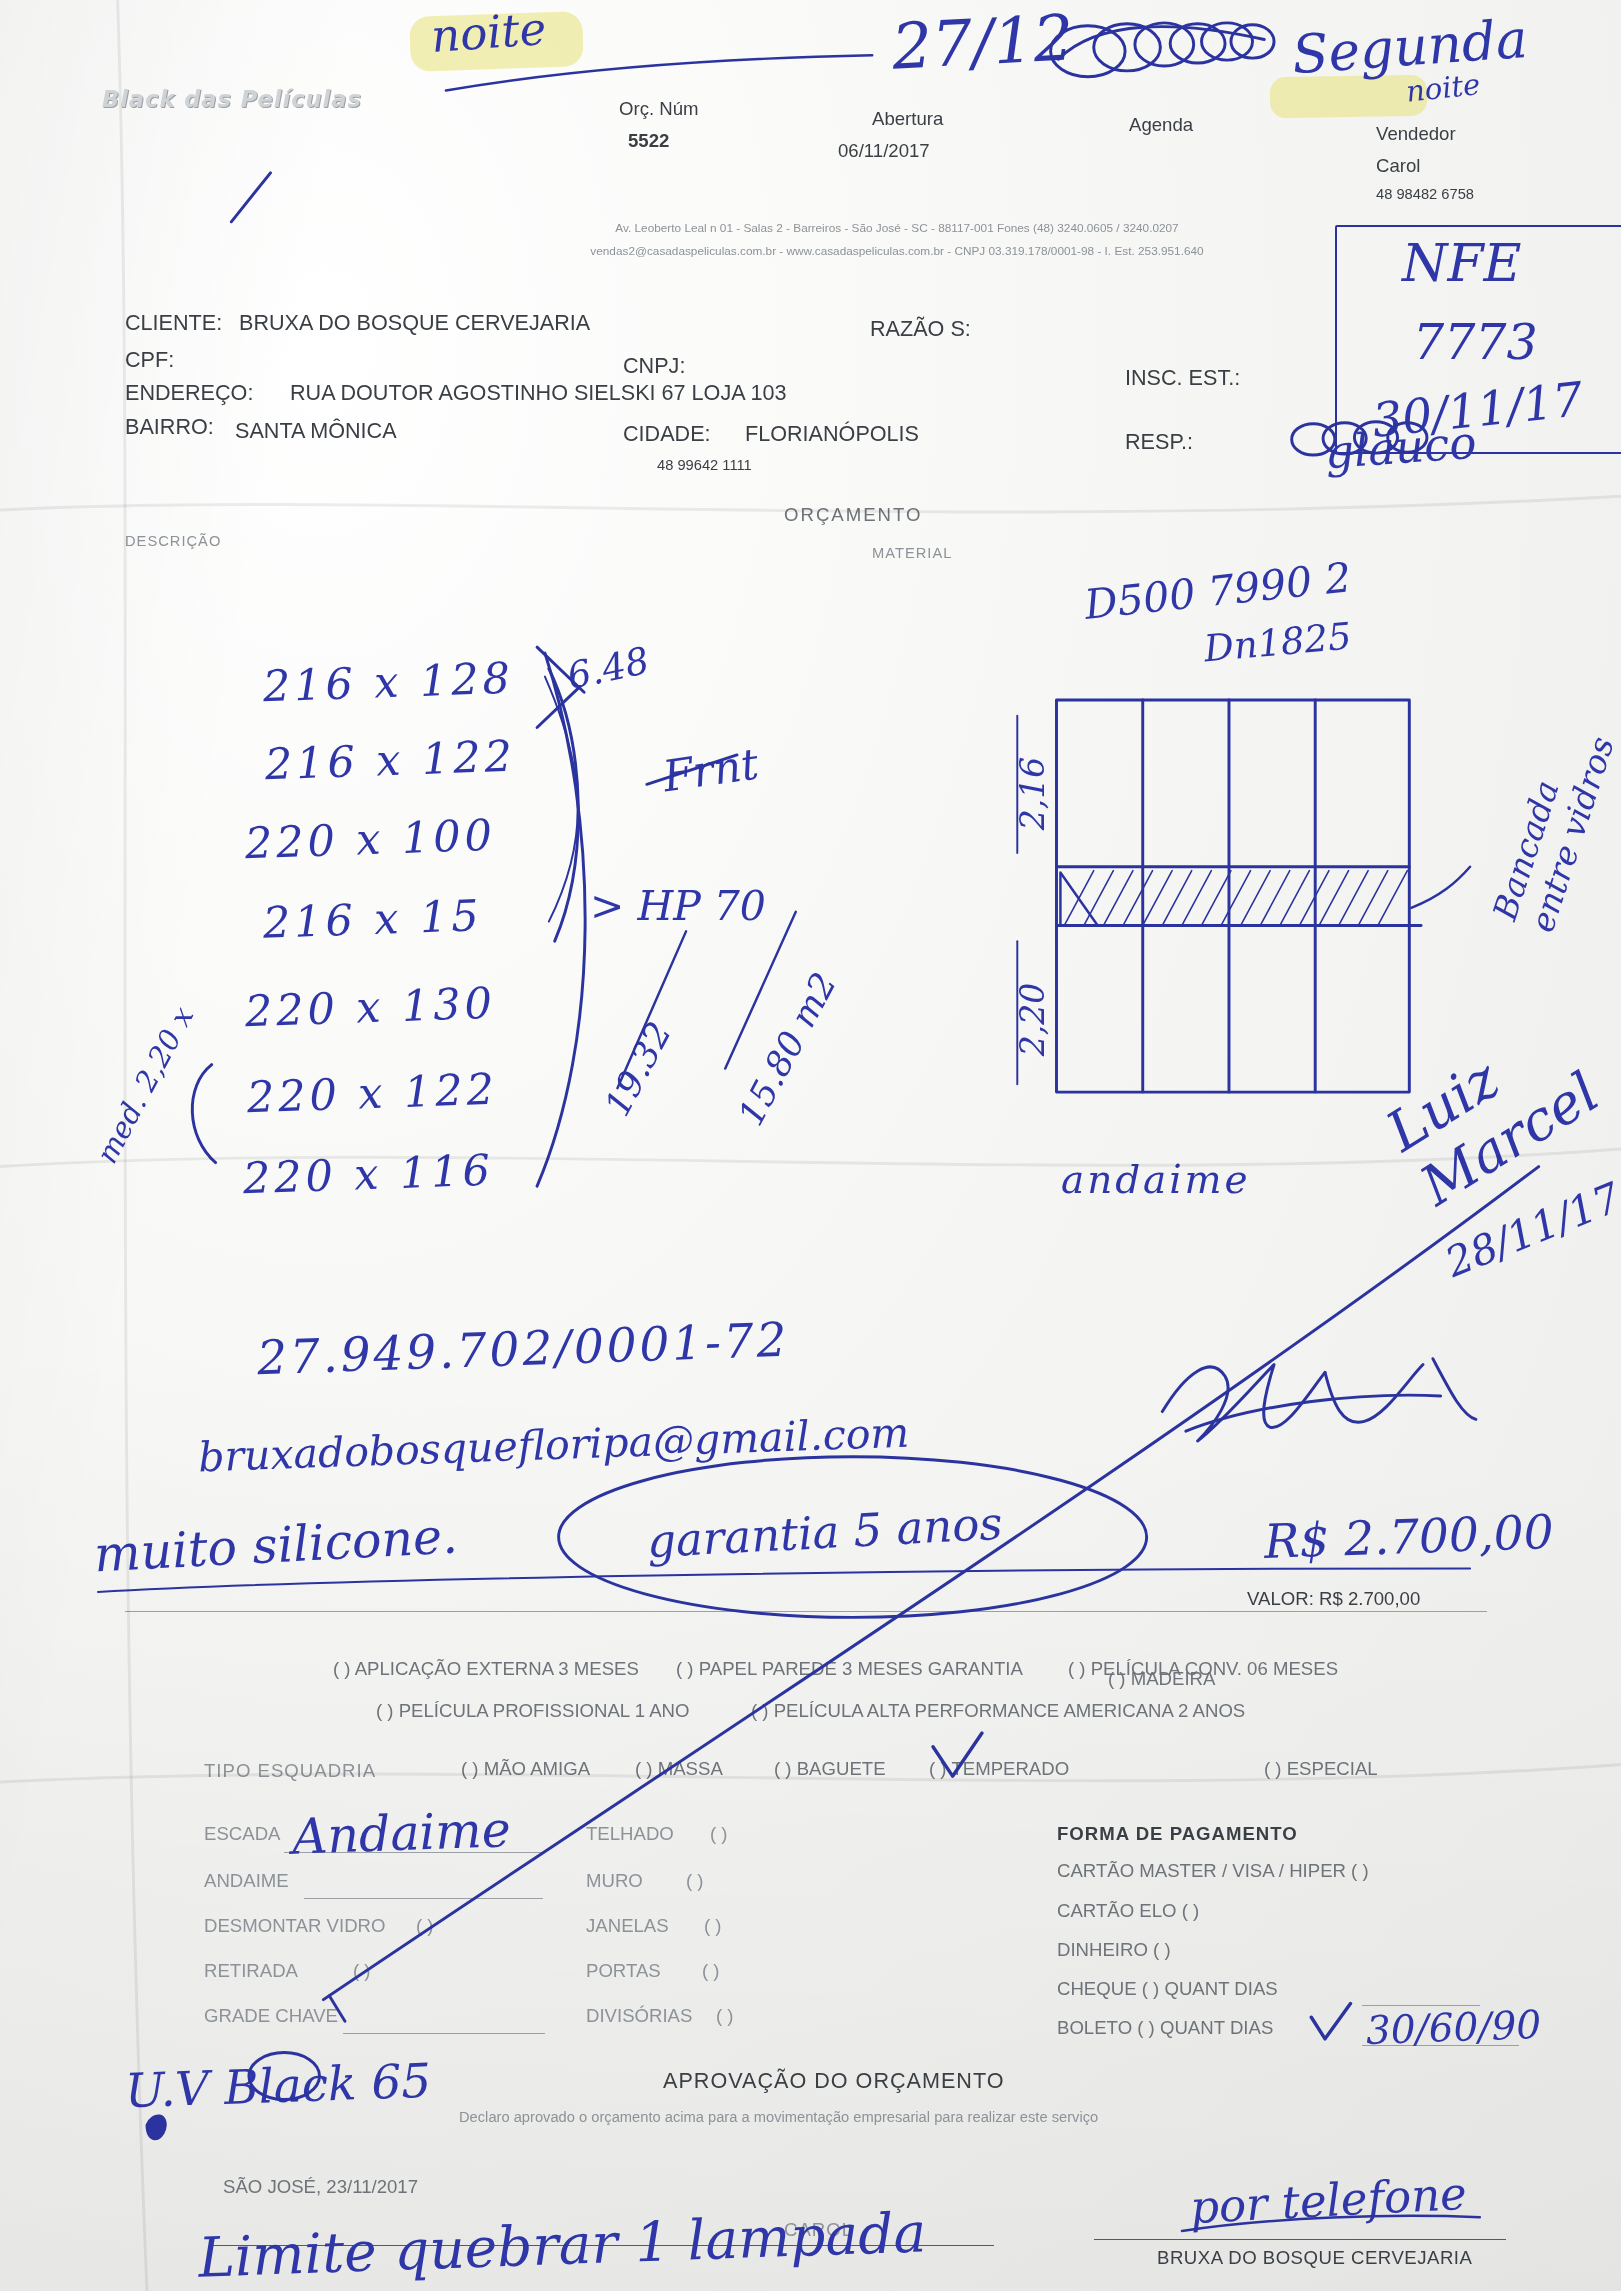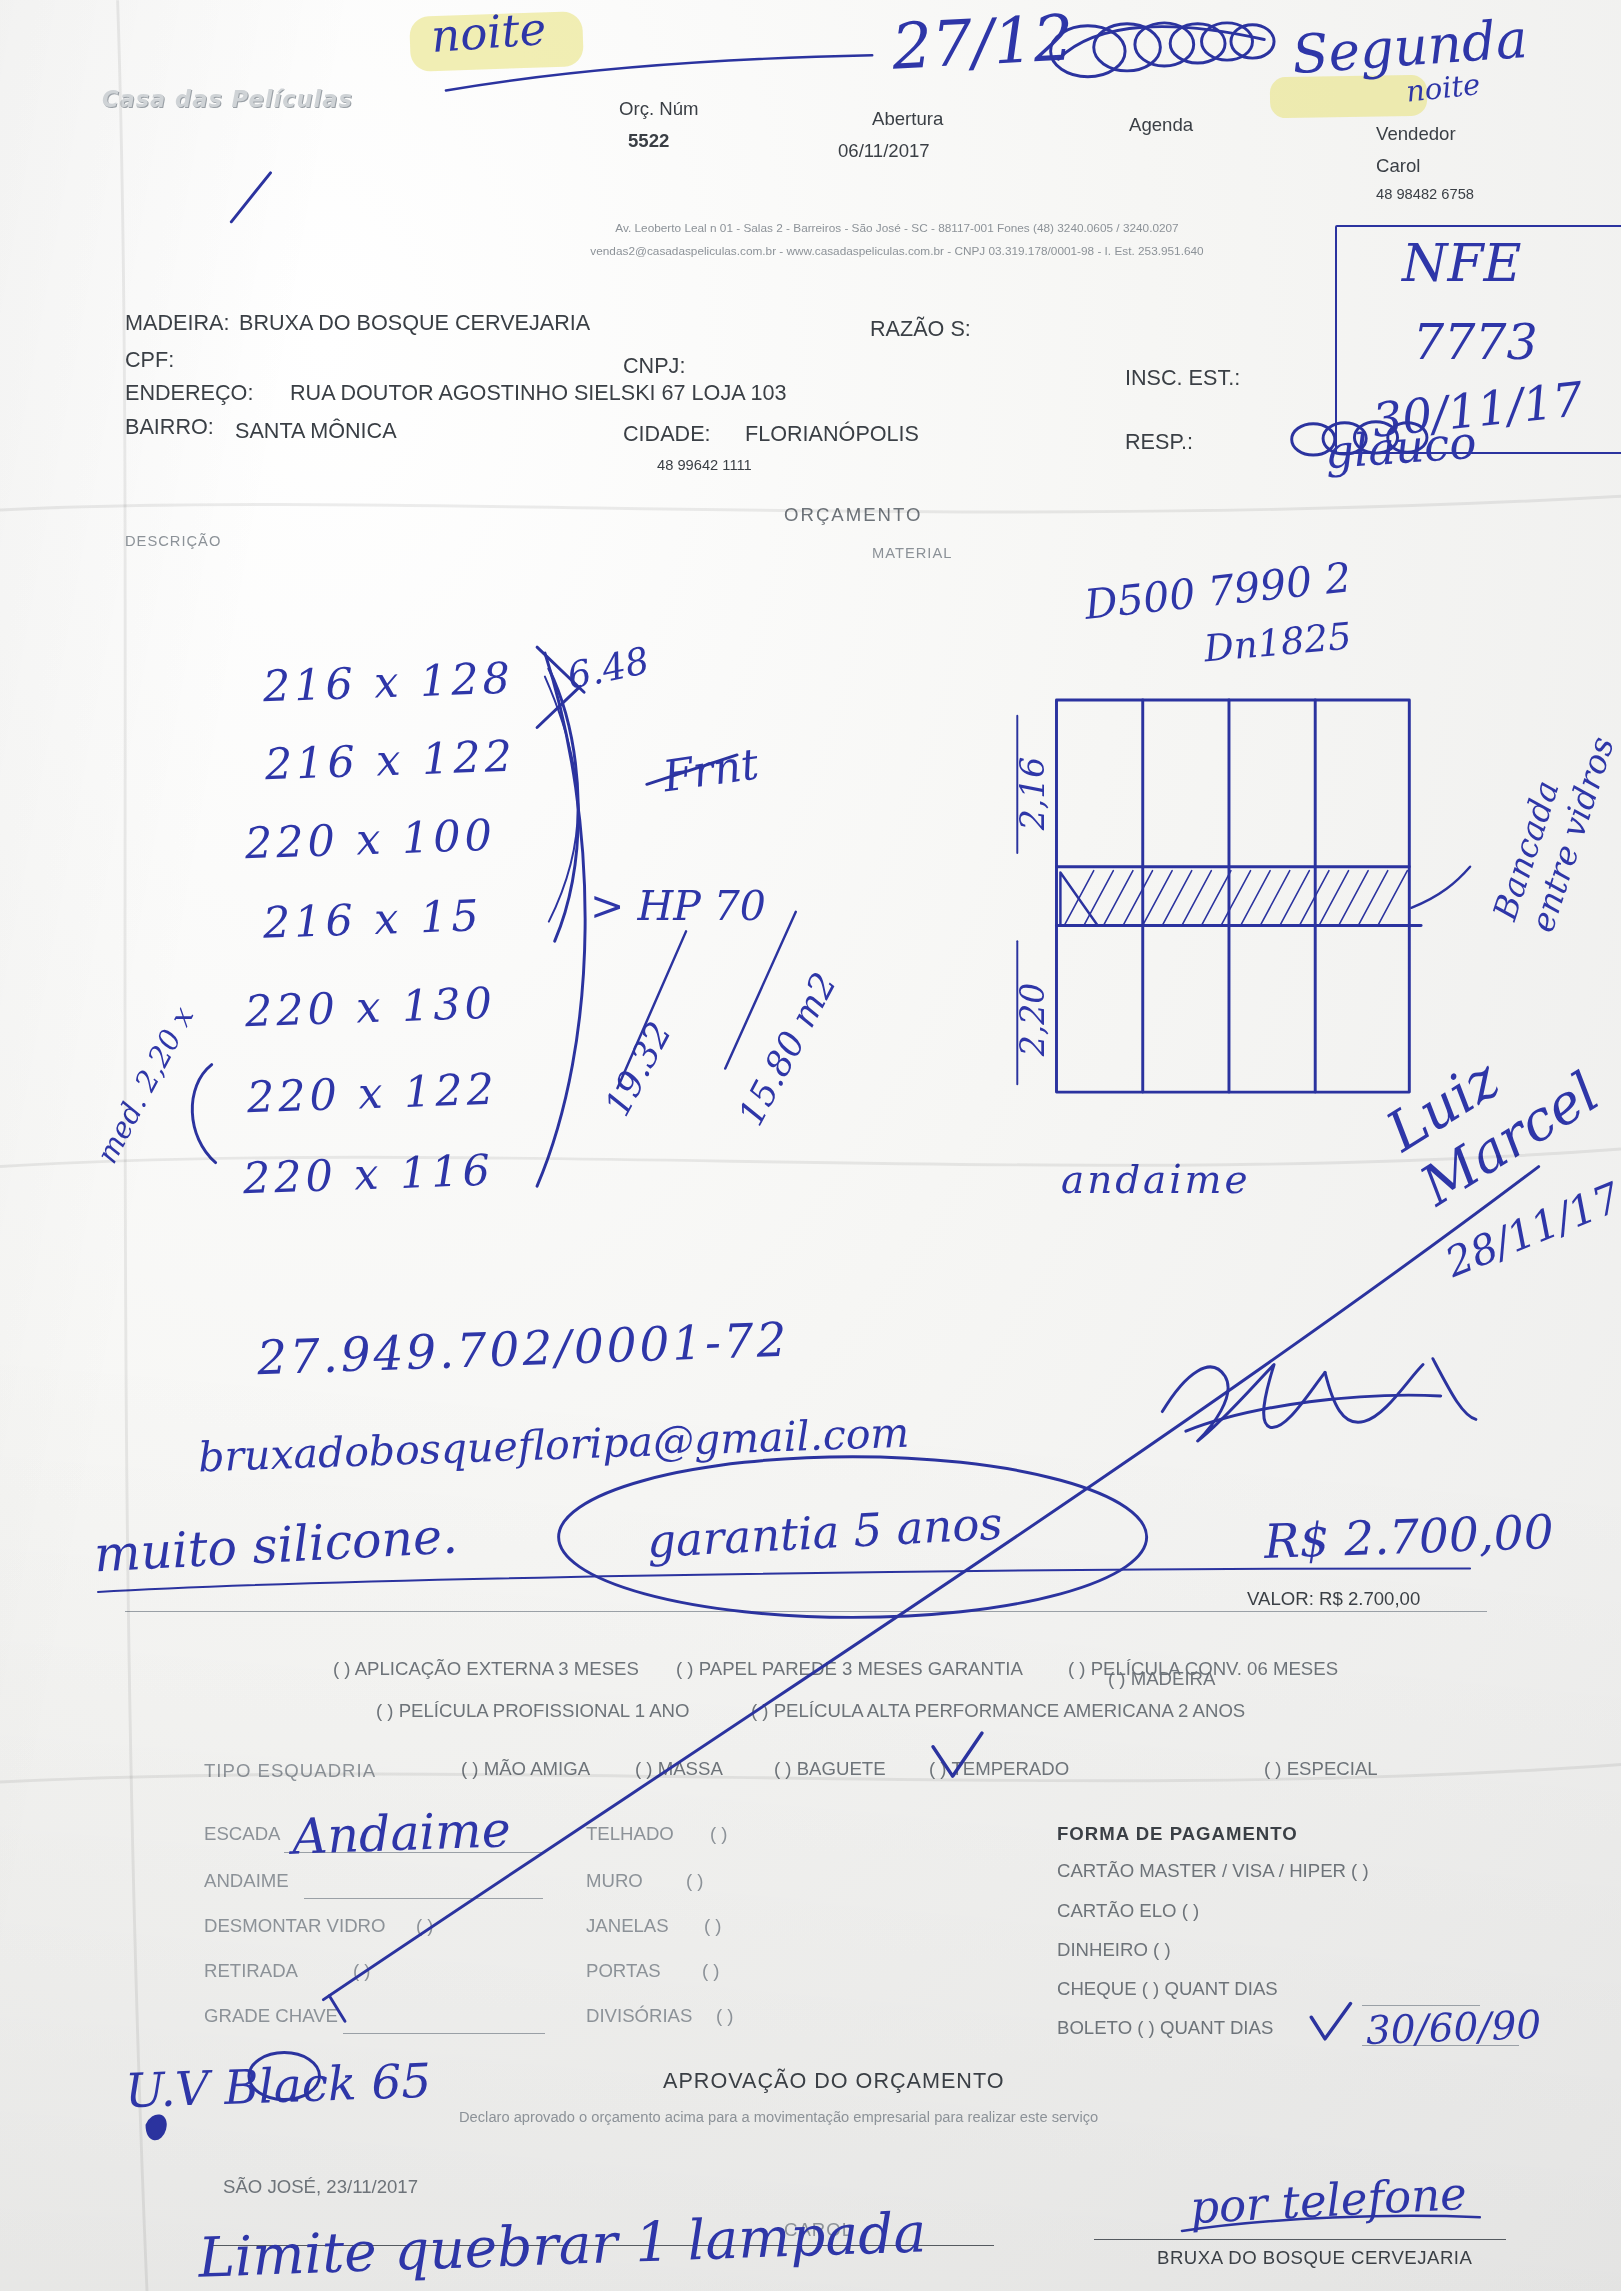--- a/index.html
+++ b/index.html
@@ -58,38 +58,38 @@
   .boxnfe{
     position:absolute;border:2px solid #2b339f;border-radius:2px;
   }
   svg.ov{position:absolute;left:0;top:0;width:1621px;height:2292px;pointer-events:none;}
 </style>
 </head>
 <body>
 
 <div id="sheet">
 
-  <div class="abs print" id="logo" style="left:102px;top:86px;">Casa das Películas</div>
+  <div class="abs print" id="logo" style="left:102px;top:86px;">Black das Películas</div>
 
   <div class="abs print md" style="left:619px;top:98px;">Orç. Núm</div>
   <div class="abs print md bold" style="left:628px;top:130px;">5522</div>
 
   <div class="abs print md" style="left:872px;top:108px;">Abertura</div>
   <div class="abs print md" style="left:838px;top:140px;">06/11/2017</div>
 
   <div class="abs print md" style="left:1129px;top:114px;">Agenda</div>
 
   <div class="abs print md" style="left:1376px;top:123px;">Vendedor</div>
   <div class="abs print md" style="left:1376px;top:155px;">Carol</div>
   <div class="abs print sm" style="left:1376px;top:186px;">48 98482 6758</div>
 
   <div class="abs faint tiny" style="left:446px;top:218px;width:902px;text-align:center;line-height:21.6px;">Av. Leoberto Leal  n 01 - Salas 2 - Barreiros - São José - SC - 88117-001 Fones (48) 3240.0605 / 3240.0207</div>
   <div class="abs faint tiny" style="left:412px;top:241px;width:970px;text-align:center;line-height:21.6px;">vendas2@casadaspeliculas.com.br - www.casadaspeliculas.com.br - CNPJ 03.319.178/0001-98 - I. Est. 253.951.640</div>
 
-  <div class="abs print lg" style="left:125px;top:310px;">MADEIRA:</div>
+  <div class="abs print lg" style="left:125px;top:310px;">CLIENTE:</div>
   <div class="abs print lg" style="left:239px;top:310px;">BRUXA DO BOSQUE CERVEJARIA</div>
 
   <div class="abs print lg" style="left:125px;top:347px;">CPF:</div>
   <div class="abs print lg" style="left:623px;top:353px;">CNPJ:</div>
   <div class="abs print lg" style="left:870px;top:316px;">RAZÃO S:</div>
   <div class="abs print lg" style="left:1125px;top:365px;">INSC. EST.:</div>
   <div class="abs print lg" style="left:1125px;top:429px;">RESP.:</div>
 
   <div class="abs print lg" style="left:125px;top:380px;">ENDEREÇO:</div>
   <div class="abs print lg" style="left:290px;top:380px;">RUA DOUTOR AGOSTINHO SIELSKI 67 LOJA 103</div>

